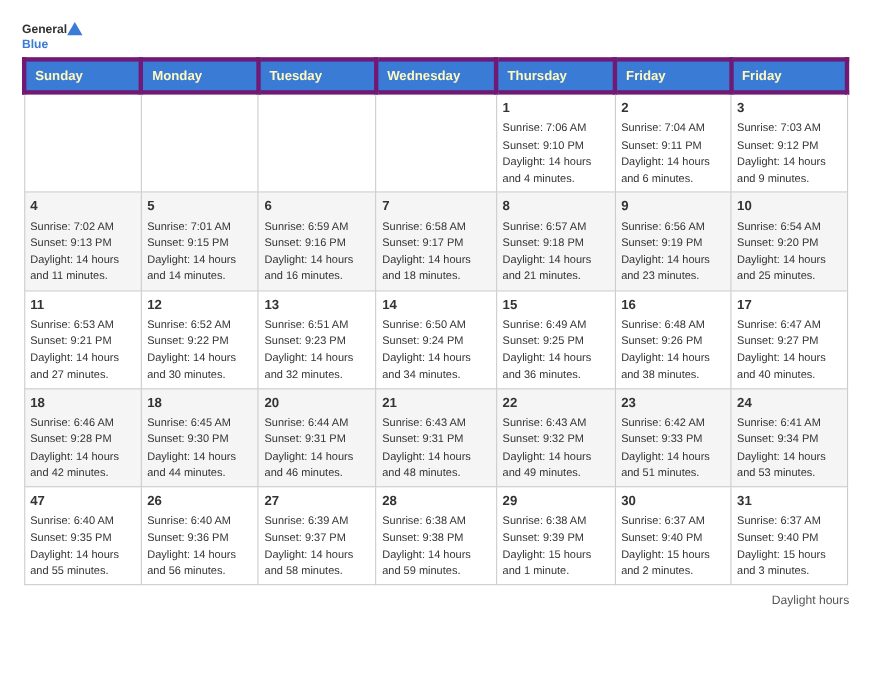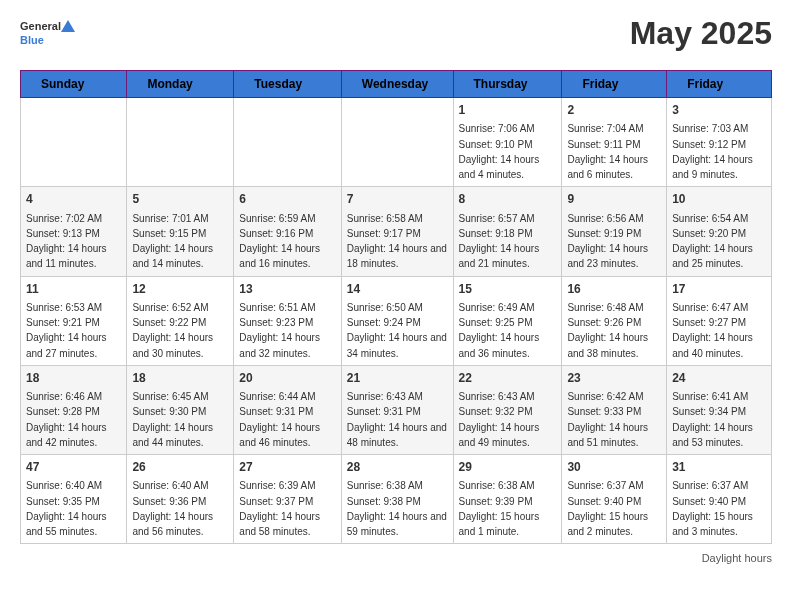--- a/index.html
+++ b/index.html
@@ -10,21 +10,21 @@
       min-height: 612px;
     }
     .page {
       width: 792px;
       padding: 16px 20px 20px 20px;
     }
     .header {
       display: flex;
       justify-content: space-between;
       align-items: flex-start;
-      margin-bottom: 18px;
+      margin-bottom: 0;
     }
     .logo {
       display: flex;
       align-items: center;
       gap: 4px;
     }
     .title-block {
       text-align: right;
     }
     .month-title {
@@ -37,26 +37,26 @@
       font-size: 14px;
       color: #555;
     }
     table {
       width: 100%;
       border-collapse: collapse;
       font-size: 10.5px;
     }
     thead tr th {
       background-color: #3a7bd5;
-      color: #000000;
-      padding: 6px 20px;
+      color: #fef9c3;
+      padding: 6px 8px;
       text-align: left;
       font-size: 12px;
       font-weight: bold;
-      border: 1px solid #701a75;
+      border: 4px solid #701a75;
     }
     tbody tr td {
       border: 1px solid #ccc;
       vertical-align: top;
       padding: 4px 5px;
       height: 80px;
       width: 113px;
       background: #fff;
       color: #333;
       font-size: 10.5px;
@@ -96,21 +96,20 @@
 <div class="page">
   <div class="header">
     <div class="logo">
   <svg width="56" height="36" viewBox="0 0 56 36" xmlns="http://www.w3.org/2000/svg">
     <text x="0" y="14" font-size="11" font-weight="bold" fill="#333" font-family="Arial">General</text>
     <text x="0" y="28" font-size="11" font-weight="bold" fill="#3a7bd5" font-family="Arial">Blue</text>
     <polygon points="48,4 55,16 41,16" fill="#3a7bd5"></polygon>
   </svg>
 </div>
     <div class="title-block">
-      <div class="month-title">May 2025</div>
     </div>
   </div>
 
   <table>
     <thead>
       <tr>
         <th>Sunday</th>
         <th>Monday</th>
         <th>Tuesday</th>
         <th>Wednesday</th>

